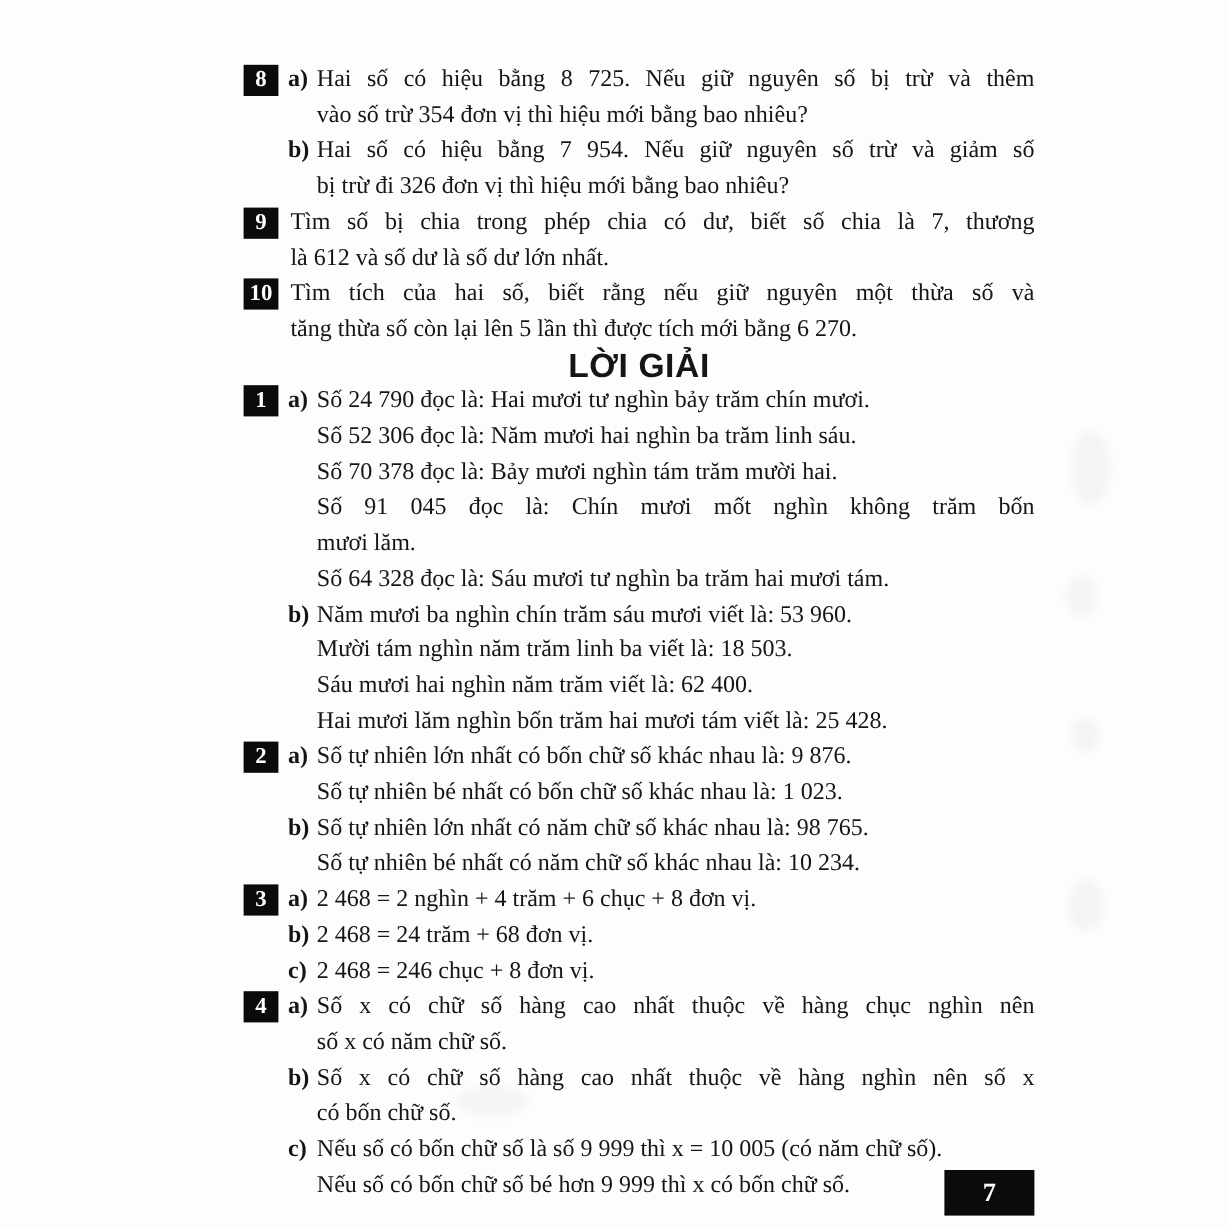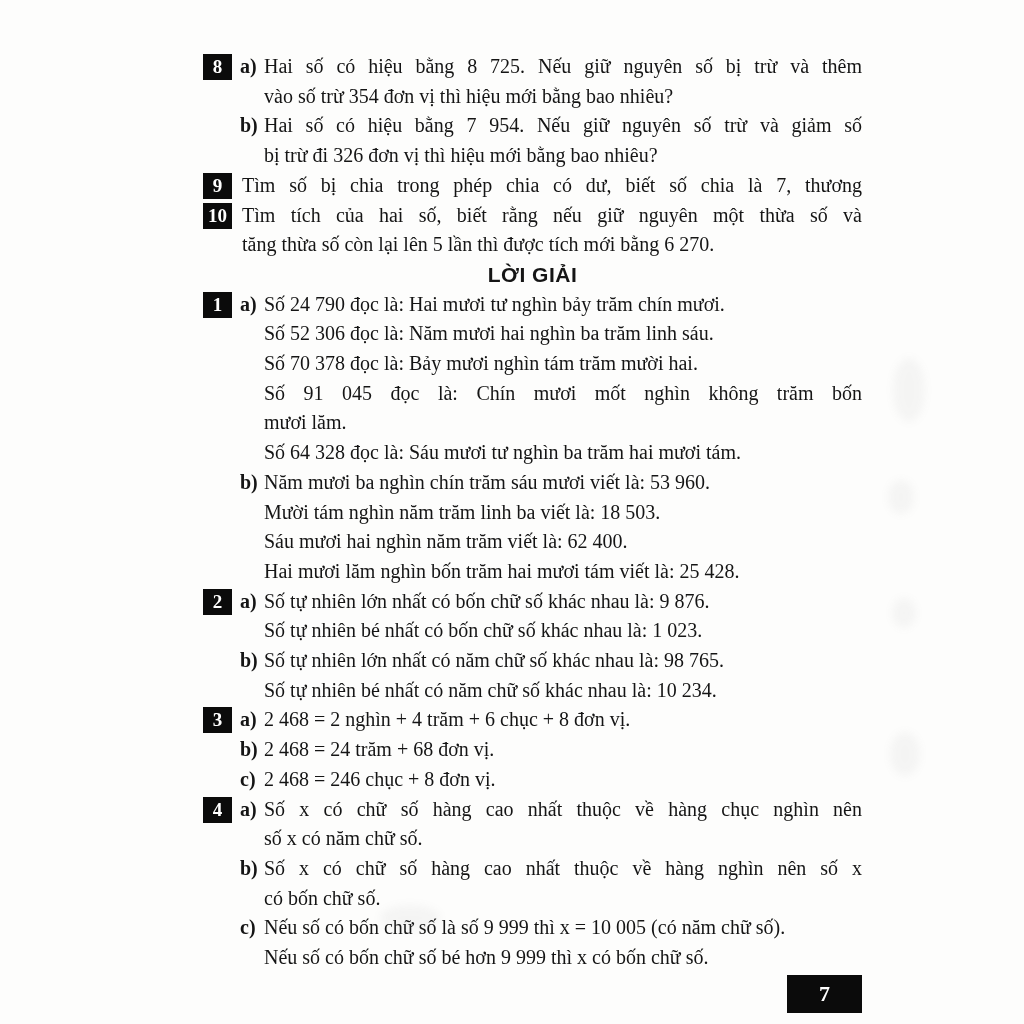--- a/index.html
+++ b/index.html
@@ -46,21 +46,21 @@
   .item.nolabel .content { margin-left: 2px; }
   .line {
     font-size: 20px;
     line-height: 29.7px;
     white-space: normal;
   }
   .line.just { text-align: justify; text-align-last: justify; }
   .heading {
     font-family: "Liberation Sans", "DejaVu Sans", sans-serif;
     font-weight: 700;
-    font-size: 21px;
+    font-size: 28px;
     line-height: 29.7px;
     text-align: center;
     letter-spacing: 0.5px;
   }
   .pagenum {
     position: absolute;
     left: 787px;
     top: 975px;
     width: 75px;
     height: 38px;
@@ -106,20 +106,21 @@
               </div>
             </div>
           </div>
         </div>
         <div class="exercise">
           <div class="badge">9</div>
           <div class="ex-body">
             <div class="item nolabel">
               <div class="content">
                 <div class="line just">Tìm số bị chia trong phép chia có dư, biết số chia là 7, thương</div>
+                <div class="line">là 612 và số dư là số dư lớn nhất.</div>
               </div>
             </div>
           </div>
         </div>
         <div class="exercise">
           <div class="badge">10</div>
           <div class="ex-body">
             <div class="item nolabel">
               <div class="content">
                 <div class="line just">Tìm tích của hai số, biết rằng nếu giữ nguyên một thừa số và</div>

